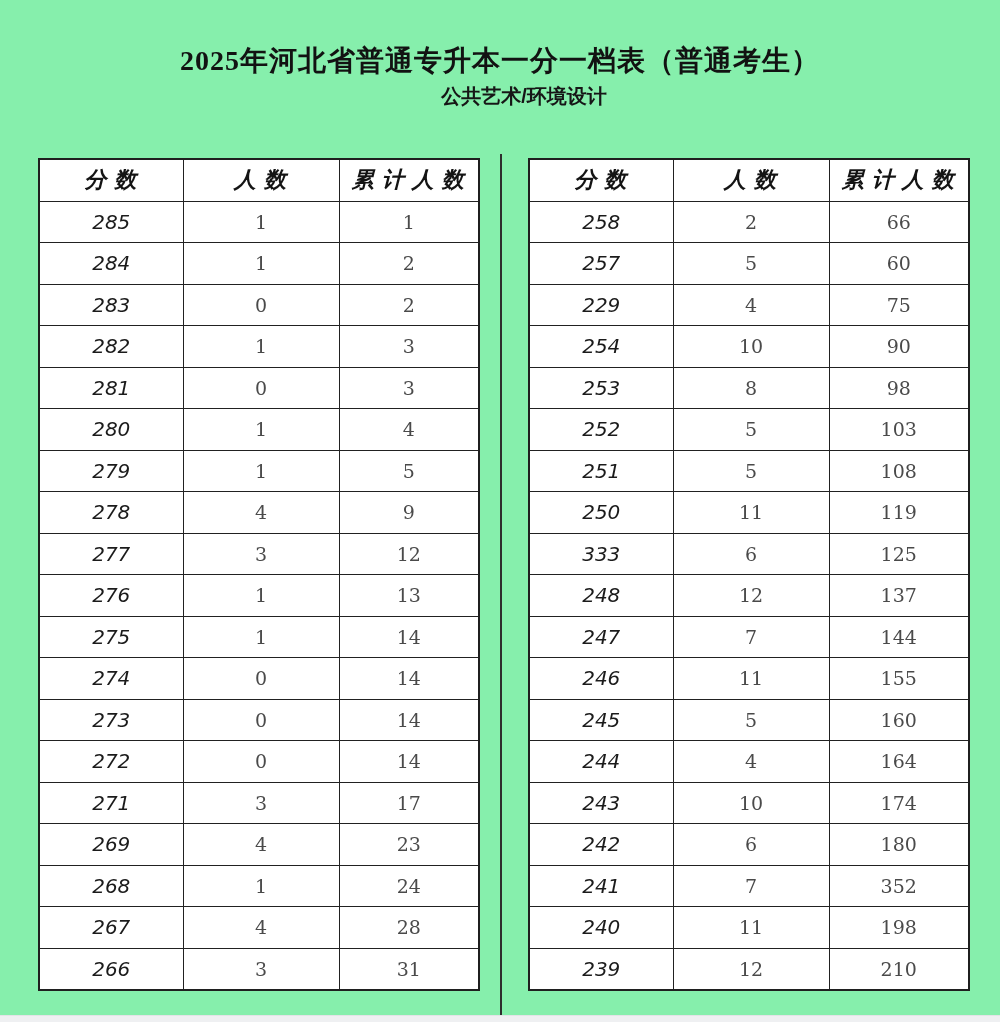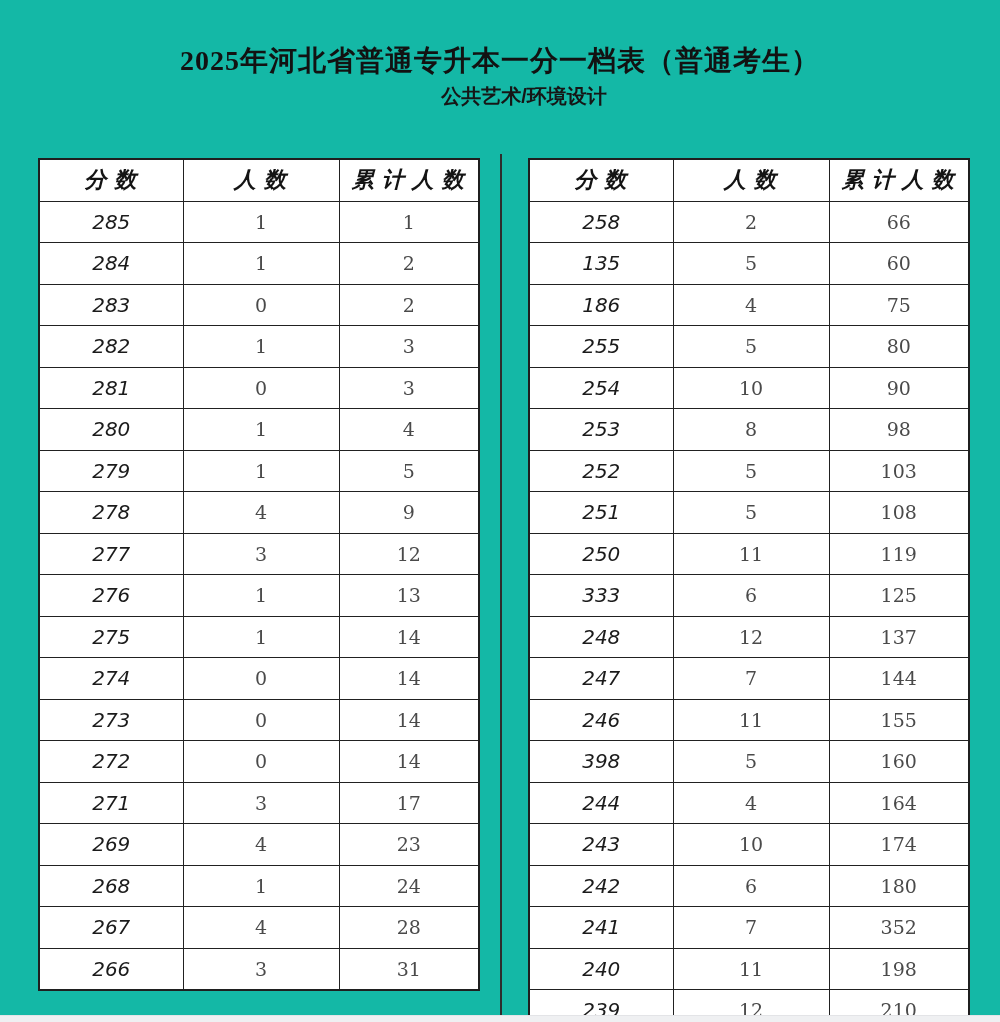--- a/index.html
+++ b/index.html
@@ -4,21 +4,21 @@
 <style>
   html, body {
     margin: 0;
     padding: 0;
     background: #ffffff;
   }
   .page {
     position: relative;
     width: 1000px;
     height: 1022px;
-    background: #14b8a6;
+    background: #86efac;
     overflow: hidden;
     font-family: "Liberation Serif", serif;
   }
   .doc-title {
     position: absolute;
     top: 44px;
     left: 0;
     width: 1000px;
     text-align: center;
     font-family: "Liberation Serif", serif;
@@ -238,33 +238,28 @@
         <th>累计人数</th>
       </tr>
     </thead>
     <tbody>
         <tr>
           <td class="col-score">258</td>
           <td class="col-count">2</td>
           <td class="col-count">66</td>
         </tr>
         <tr>
-          <td class="col-score">135</td>
+          <td class="col-score">257</td>
           <td class="col-count">5</td>
           <td class="col-count">60</td>
         </tr>
         <tr>
-          <td class="col-score">186</td>
+          <td class="col-score">229</td>
           <td class="col-count">4</td>
           <td class="col-count">75</td>
-        </tr>
-        <tr>
-          <td class="col-score">255</td>
-          <td class="col-count">5</td>
-          <td class="col-count">80</td>
         </tr>
         <tr>
           <td class="col-score">254</td>
           <td class="col-count">10</td>
           <td class="col-count">90</td>
         </tr>
         <tr>
           <td class="col-score">253</td>
           <td class="col-count">8</td>
           <td class="col-count">98</td>
@@ -298,21 +293,21 @@
           <td class="col-score">247</td>
           <td class="col-count">7</td>
           <td class="col-count">144</td>
         </tr>
         <tr>
           <td class="col-score">246</td>
           <td class="col-count">11</td>
           <td class="col-count">155</td>
         </tr>
         <tr>
-          <td class="col-score">398</td>
+          <td class="col-score">245</td>
           <td class="col-count">5</td>
           <td class="col-count">160</td>
         </tr>
         <tr>
           <td class="col-score">244</td>
           <td class="col-count">4</td>
           <td class="col-count">164</td>
         </tr>
         <tr>
           <td class="col-score">243</td>

